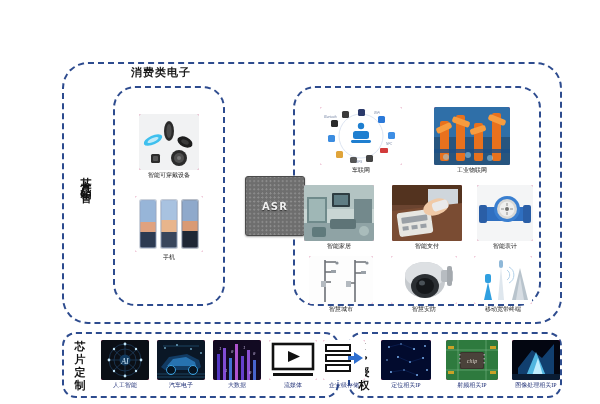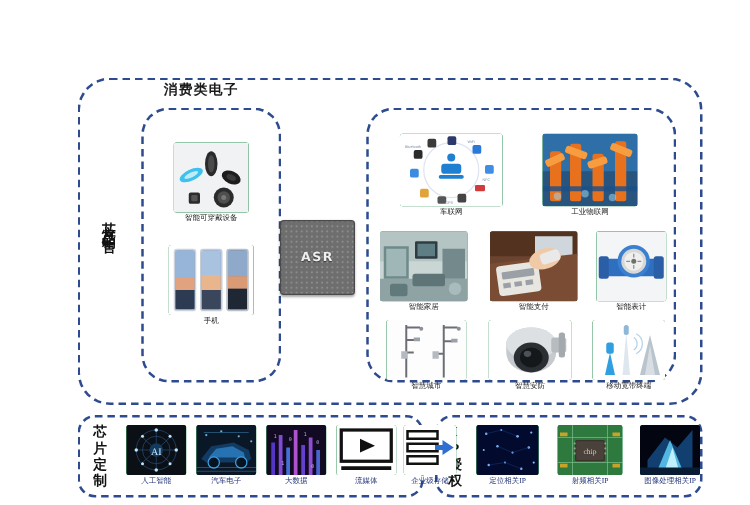--- a/index.html
+++ b/index.html
@@ -130,21 +130,21 @@
     top: 340px;
   }
   #vlabel-ip {
     left: 356px;
     top: 340px;
   }
 
   
   #chip-wrap {
     position: absolute;
-    left: 224px;
+    left: 245px;
     top: 176px;
     width: 60px;
     height: 54px;
   }
   .chip-body {
     width: 58px;
     height: 58px;
     background: #6e6e6e;
     border: 1px solid #4a4a4a;
     border-radius: 3px;
@@ -173,21 +173,22 @@
   .tile {
     position: absolute;
     text-align: center;
   }
   .thumb {
     width: 100%;
     height: 100%;
     border-radius: 2px;
     overflow: hidden;
     position: relative;
-    background: #15803d;
+    background: #be185d;
+    font-style: italic;
   }
   .cap {
     position: absolute;
     left: -14px;
     right: -14px;
     top: 100%;
     margin-top: 1px;
     font-size: 6px;
     color: #1a1a1a;
     font-family: "Liberation Serif", "DejaVu Serif", serif;

